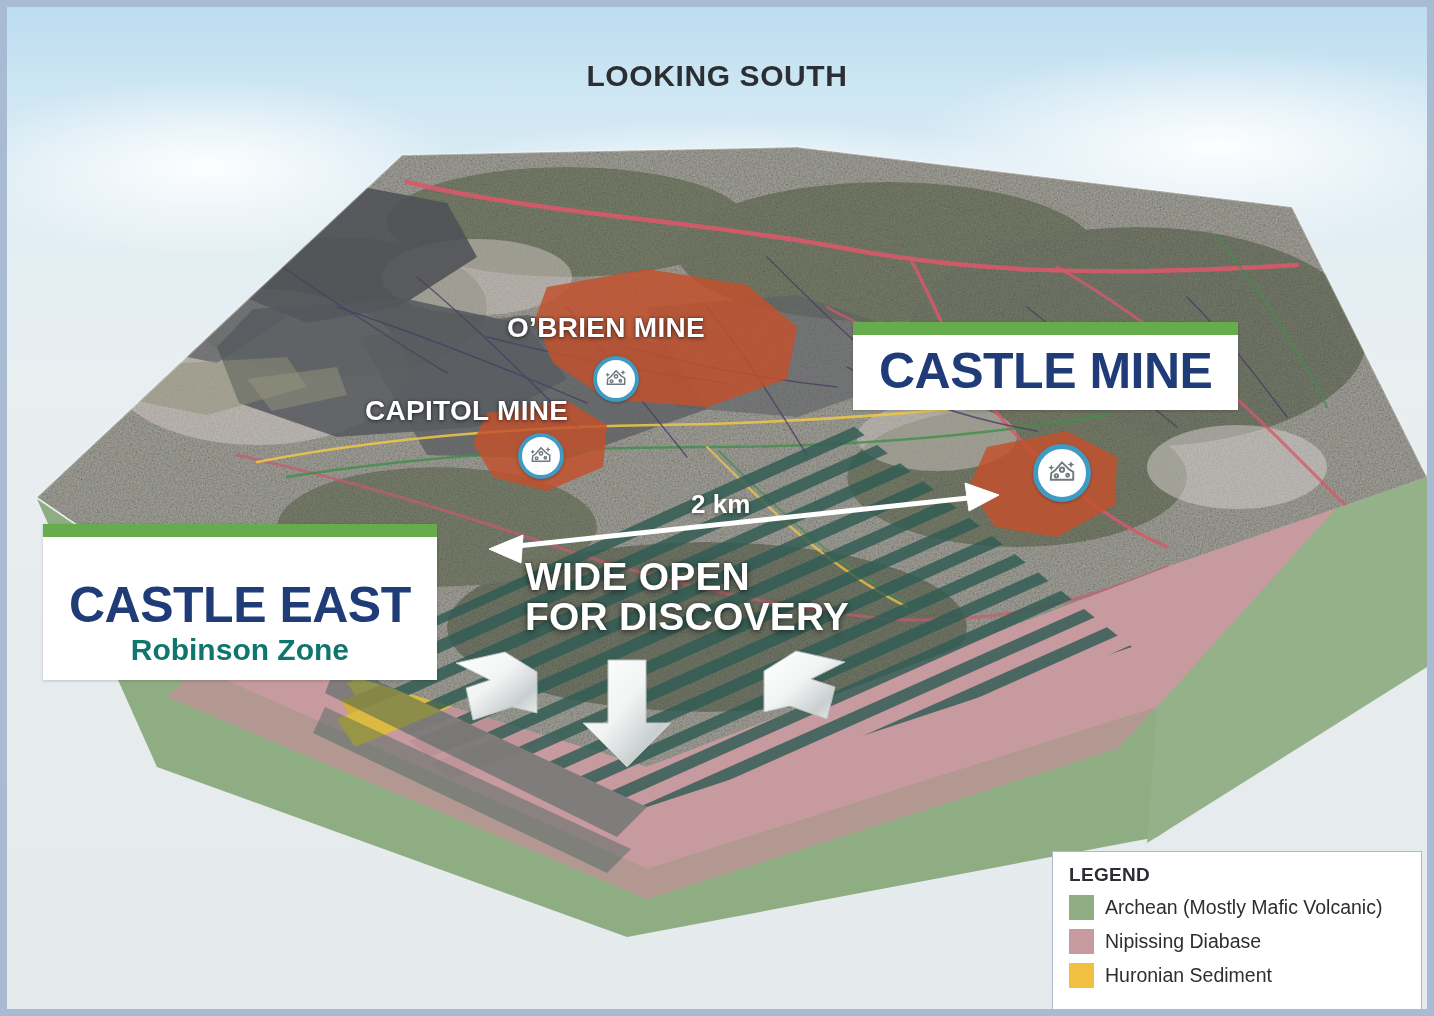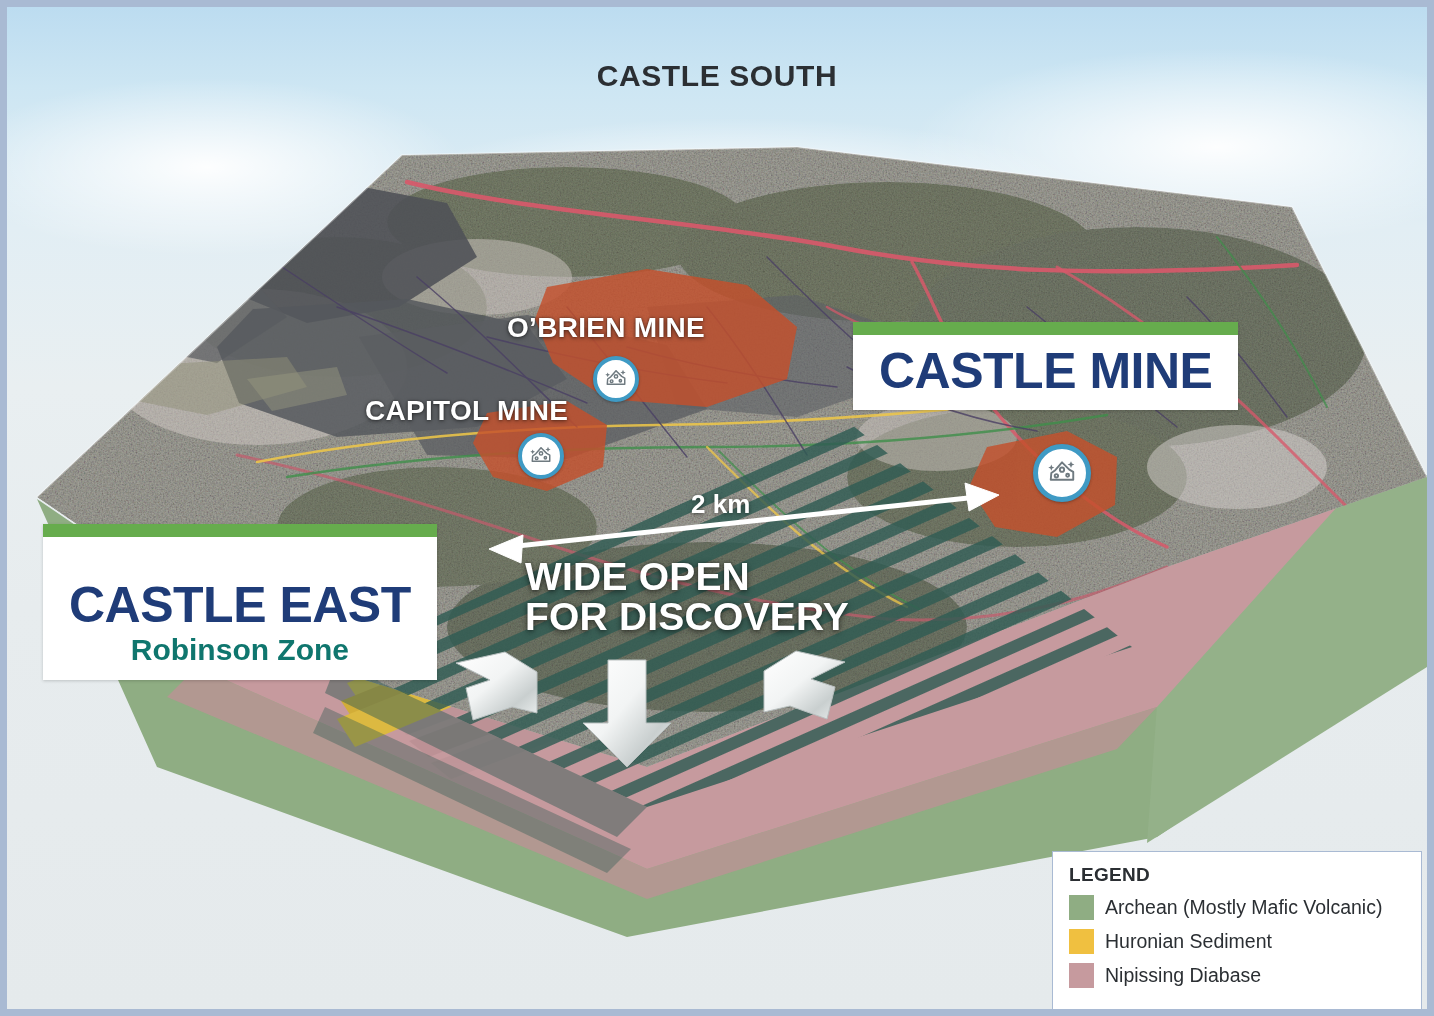--- a/index.html
+++ b/index.html
@@ -97,21 +97,21 @@
 </style>
 </head>
 <body>
 
 <div id="frame" style="border-color: rgb(169, 186, 211);">
 
   <div class="sky-cloud" style="left:-60px;top:70px;width:520px;height:180px;"></div>
   <div class="sky-cloud" style="left:900px;top:40px;width:620px;height:200px;"></div>
   <div class="sky-cloud" style="left:380px;top:110px;width:700px;height:150px;"></div>
 
-  <div id="title">CASTLE SOUTH</div>
+  <div id="title">LOOKING SOUTH</div>
 
   <svg id="block" viewBox="0 0 1420 1002" preserveAspectRatio="none">
     <defs>
 
       <linearGradient id="terrGrad" x1="0" y1="0" x2="0.25" y2="1">
         <stop offset="0%" stop-color="#b9b3ae"></stop>
         <stop offset="25%" stop-color="#a9a6a0"></stop>
         <stop offset="55%" stop-color="#9d9d95"></stop>
         <stop offset="100%" stop-color="#8e9189"></stop>
       </linearGradient>
@@ -341,22 +341,22 @@
     </svg>
   </div>
 
   <div id="legend">
     <div class="lg-ttl">LEGEND</div>
     <div class="lg-row">
       <span class="lg-sw" style="background: rgb(143, 173, 131);"></span>
       <span class="lg-tx">Archean (Mostly Mafic Volcanic)</span>
     </div>
     <div class="lg-row">
+      <span class="lg-sw" style="background: rgb(198, 154, 158);"></span>
+      <span class="lg-tx">Nipissing Diabase</span>
+    </div>
+    <div class="lg-row">
       <span class="lg-sw" style="background: rgb(240, 192, 64);"></span>
       <span class="lg-tx">Huronian Sediment</span>
     </div>
-    <div class="lg-row">
-      <span class="lg-sw" style="background: rgb(198, 154, 158);"></span>
-      <span class="lg-tx">Nipissing Diabase</span>
-    </div>
   </div>
 
 </div>
 
 </body></html>

